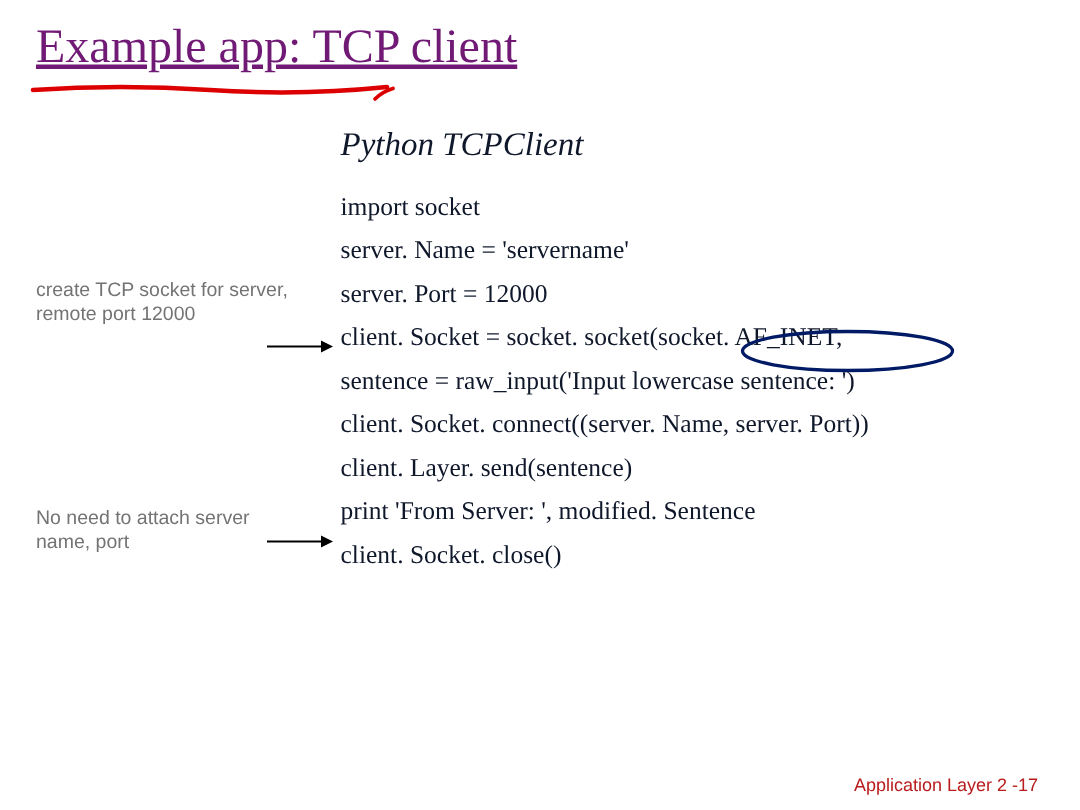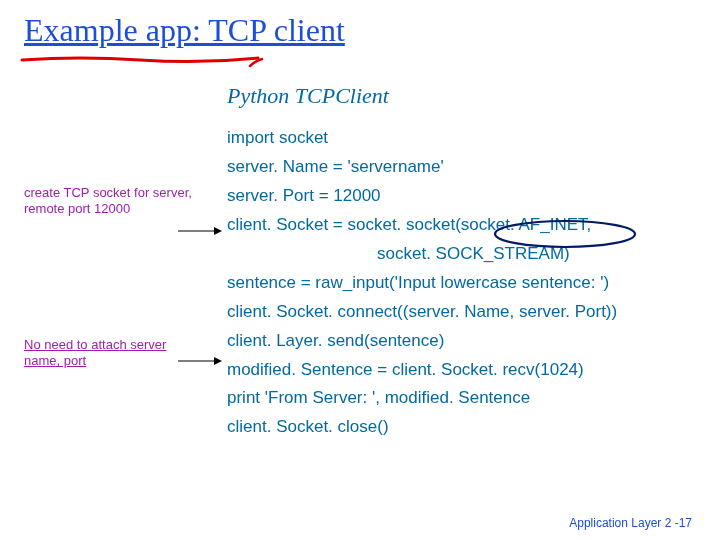--- a/index.html
+++ b/index.html
@@ -13,21 +13,21 @@
     overflow: hidden;
   }
   .slide {
     padding: 12px 24px 0 24px;
     box-sizing: border-box;
     width: 100%;
     height: 100%;
     position: relative;
   }
   .title {
-    color: #1d4ed8;
+    color: #701a75;
     font-family: "Times New Roman", serif;
     font-size: 32px;
     font-weight: 400;
     margin: 0 0 4px 0;
     text-decoration: underline;
     display: inline-block;
   }
   .hand-stroke {
     position: absolute;
     left: 20px;
@@ -37,57 +37,56 @@
   .content {
     margin-top: 24px;
     display: flex;
     flex-direction: row;
   }
   .left-col {
     width: 195px;
     flex-shrink: 0;
     font-size: 13px;
     line-height: 1.25;
-    color: #a21caf;
+    color: #737373;
     padding-right: 8px;
     position: relative;
   }
   .annotation1 {
     position: absolute;
     top: 108px;
     left: 0;
     width: 175px;
   }
   .annotation2 {
     position: absolute;
     top: 260px;
     left: 0;
     width: 175px;
-    text-decoration: underline;
   }
   .right-col {
     flex: 1;
     font-size: 17px;
     line-height: 1.7;
-    color: #0369a1;
+    color: #0f172a;
   }
   .subtitle {
     font-style: italic;
     font-family: "Times New Roman", serif;
     font-size: 22px;
     margin-bottom: 10px;
   }
-  .code-line { white-space: pre; }
+  .code-line { white-space: pre; font-family: Liberation Serif, serif; }
   .indent { padding-left: 150px; }
   .footer {
     position: absolute;
     right: 28px;
     bottom: 10px;
     font-size: 12px;
-    color: #1d4ed8;
+    color: #b91c1c;
   }
   .arrow {
     position: absolute;
     pointer-events: none;
   }
   .circle-mark {
     position: absolute;
     pointer-events: none;
   }
 </style>
@@ -107,25 +106,23 @@
       <div class="annotation1">create TCP socket for server, remote port 12000</div>
       <div class="annotation2">No need to attach server name, port</div>
     </div>
 
     <div class="right-col">
       <div class="subtitle">Python TCPClient</div>
       <div class="code-line">import socket</div>
       <div class="code-line">server. Name = 'servername'</div>
       <div class="code-line">server. Port = 12000</div>
       <div class="code-line">client. Socket = socket. socket(socket. AF_INET,</div>
-      <div class="code-line indent">socket. SOCK_STREAM)</div>
       <div class="code-line">sentence = raw_input('Input lowercase sentence: ')</div>
       <div class="code-line">client. Socket. connect((server. Name, server. Port))</div>
       <div class="code-line">client. Layer. send(sentence)</div>
-      <div class="code-line">modified. Sentence = client. Socket. recv(1024)</div>
       <div class="code-line">print 'From Server: ', modified. Sentence</div>
       <div class="code-line">client. Socket. close()</div>
     </div>
   </div>
 
   
   <svg class="arrow" style="left:178px; top:222px;" width="44" height="18">
     <line x1="0" y1="9" x2="36" y2="9" stroke="#000" stroke-width="1.2"></line>
     <polygon points="36,5 44,9 36,13" fill="#000"></polygon>
   </svg>

